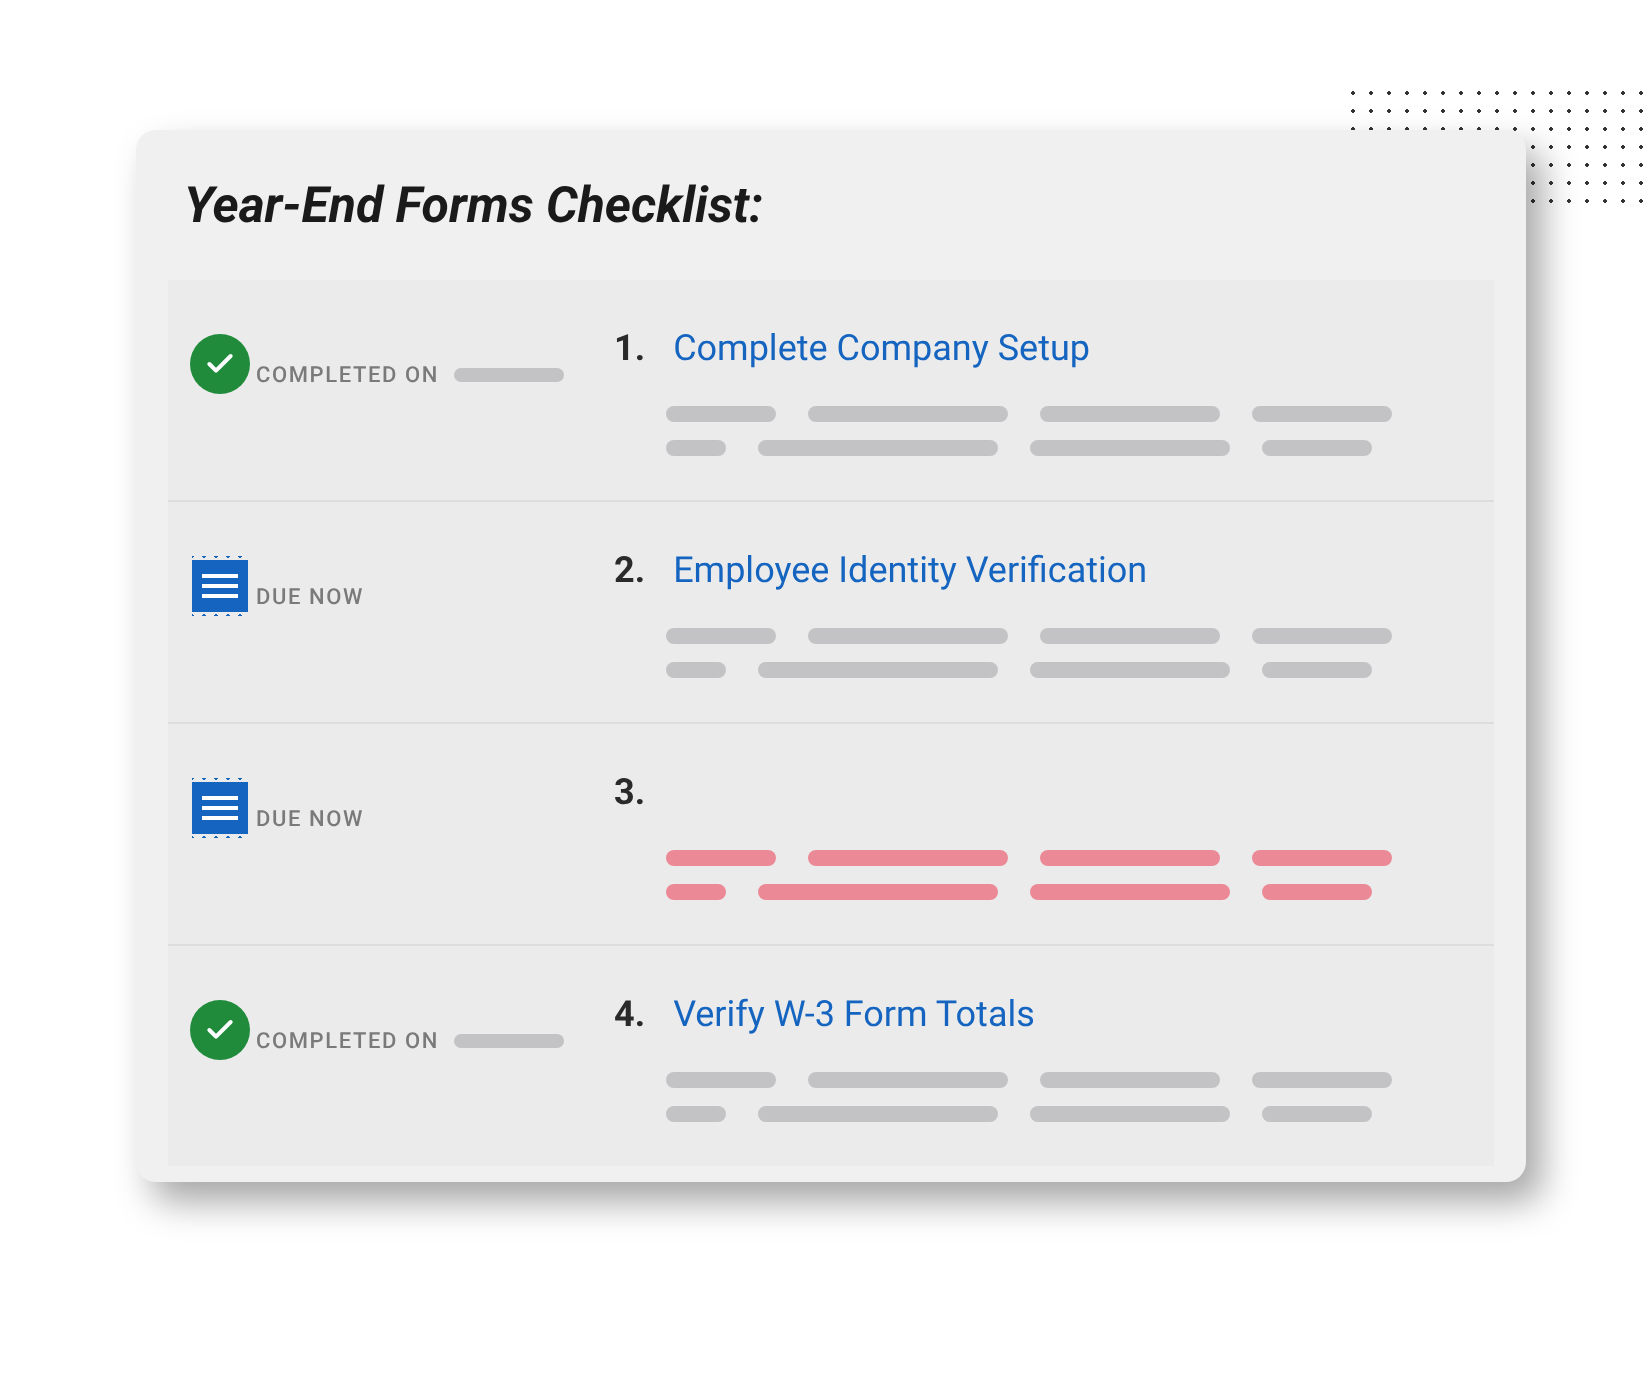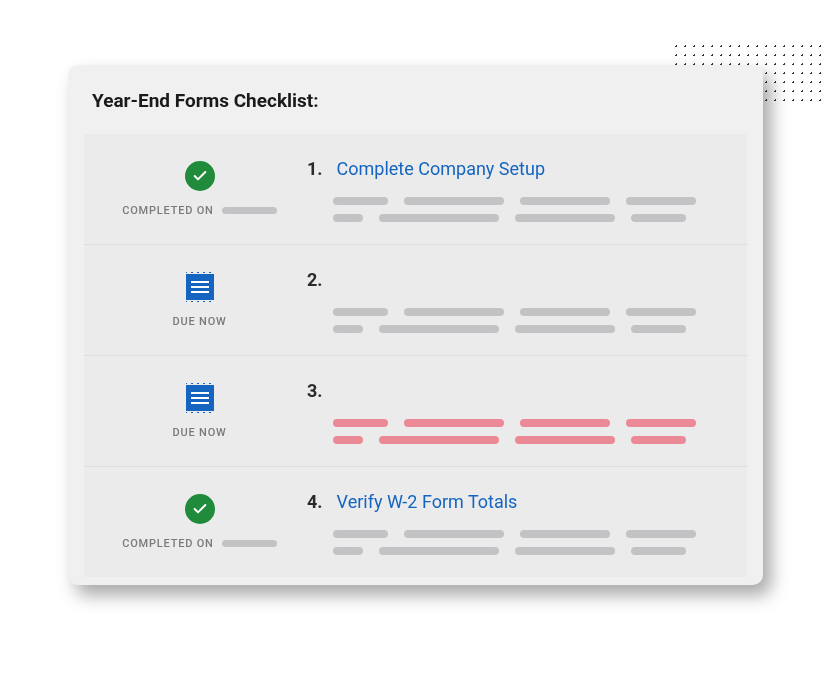--- a/index.html
+++ b/index.html
@@ -34,41 +34,42 @@
       top: 65px;
       left: 68px;
       width: 695px;
       background: #f0f0f1;
       border-radius: 10px;
       box-shadow: 8px 10px 18px rgba(0,0,0,0.35);
       padding: 24px 24px 8px 24px;
       z-index: 2;
     }
     .card-title {
-      font-size: 19px;
+      font-size: 25px;
       font-weight: 700;
       color: #1a1a1a;
       margin-bottom: 22px;
+      font-style: italic;
     }
     .item-row {
       display: flex;
       align-items: flex-start;
       padding: 22px 0 22px 0;
       border-bottom: 1px solid #ddd;
       background: #ebebec;
       margin: 0 -8px;
       padding-left: 8px;
       padding-right: 8px;
     }
     .item-row:last-child { border-bottom: none; }
     .status-col {
       width: 215px;
       flex-shrink: 0;
       display: flex;
-      flex-direction: column;
+      flex-direction: row;
       align-items: center;
       padding-top: 2px;
     }
     .status-icon-wrap {
       width: 36px;
       height: 36px;
       display: flex;
       align-items: center;
       justify-content: center;
       margin-bottom: 10px;
@@ -230,20 +231,21 @@
             </div>
           </div>
       </div>
       <div class="status-label-row">
         <span class="status-label">DUE NOW</span>
       </div>
     </div>
     <div class="content-col">
       <div class="item-heading">
         <span class="item-num">2.</span>
+        <span class="item-title">Employee Identity Verification</span>
       </div>
       <div class="desc-lines">
         <div class="desc-row">
           <span class="bar w55"></span>
             <span class="bar w100"></span>
             <span class="bar w90"></span>
             <span class="bar w70"></span>
         </div>
         <div class="desc-row">
           <span class="bar w30"></span>
@@ -301,21 +303,21 @@
         </div>
       </div>
       <div class="status-label-row">
         <span class="status-label">COMPLETED ON</span>
         <span class="date-placeholder"></span>
       </div>
     </div>
     <div class="content-col">
       <div class="item-heading">
         <span class="item-num">4.</span>
-        <span class="item-title">Verify W-2 Form Totals</span>
+        <span class="item-title">Verify W-3 Form Totals</span>
       </div>
       <div class="desc-lines">
         <div class="desc-row">
           <span class="bar w55"></span>
             <span class="bar w100"></span>
             <span class="bar w90"></span>
             <span class="bar w70"></span>
         </div>
         <div class="desc-row">
           <span class="bar w30"></span>

